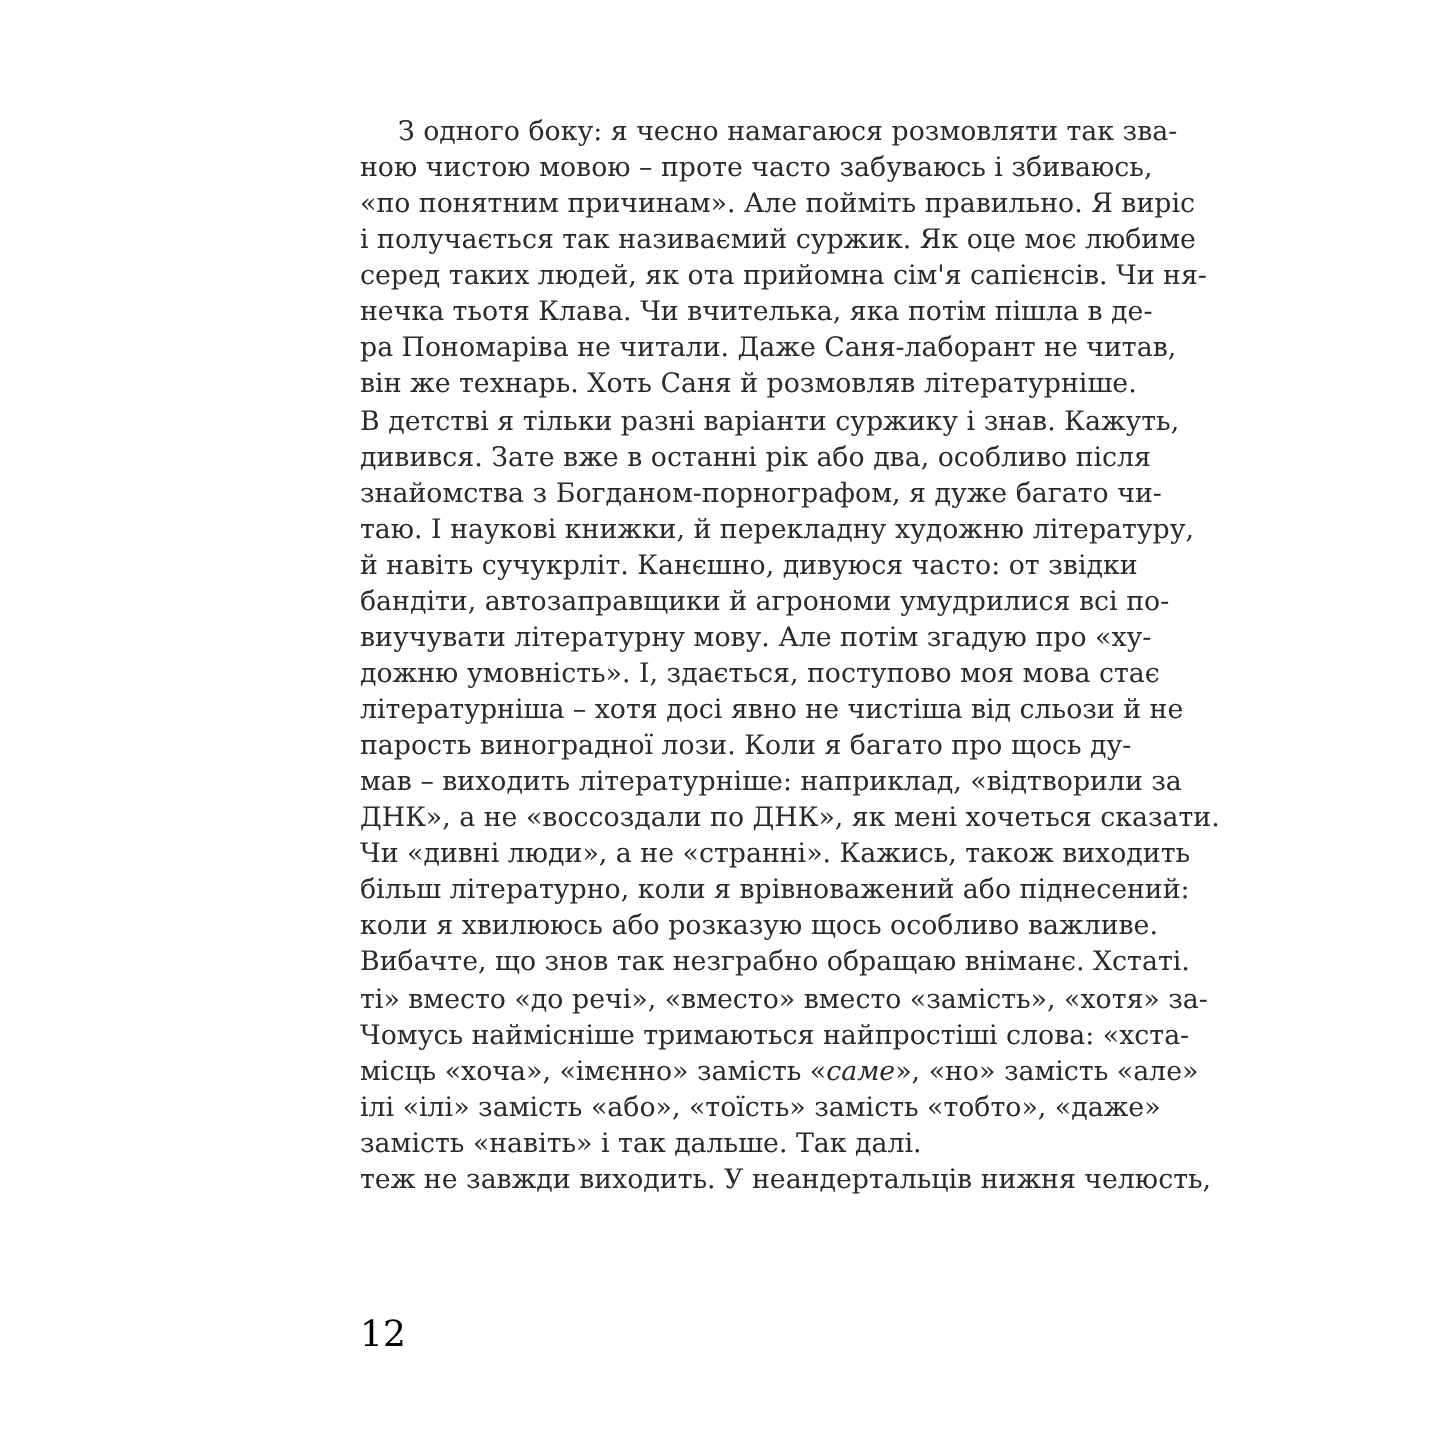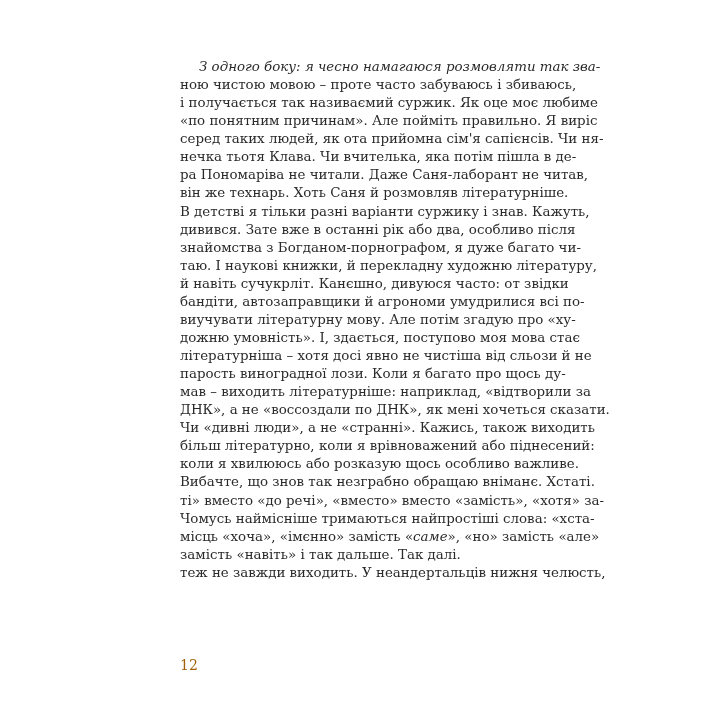--- a/index.html
+++ b/index.html
@@ -34,41 +34,40 @@
       white-space: nowrap;
       text-align-last: justify;
       text-align: justify;
       height: 18.07px;
     }
     .line.last {
       text-align-last: left;
     }
     .line.indent {
       padding-left: 19px;
-      font-style: italic;
     }
     .page-number {
       position: absolute;
       left: 180px;
       top: 657px;
       font-family: "DejaVu Serif", "Liberation Serif", serif;
-      font-size: 14px;
-      color: #a16207;
+      font-size: 18px;
+      color: #000000;
     }
     em { font-style: italic; }
   </style>
 </head>
 <body>
 
 <div class="page">
   <div class="text-block" id="text-block">
       <span class="line indent">З одного боку: я чесно намагаюся розмовляти так зва-</span>
       <span class="line">ною чистою мовою – проте часто забуваюсь і збиваюсь,</span>
+      <span class="line">«по понятним причинам». Але пойміть правильно. Я виріс</span>
       <span class="line">і получається так називаємий суржик. Як оце моє любиме</span>
-      <span class="line">«по понятним причинам». Але пойміть правильно. Я виріс</span>
       <span class="line">серед таких людей, як ота прийомна сім'я сапієнсів. Чи ня-</span>
       <span class="line">нечка тьотя Клава. Чи вчителька, яка потім пішла в де-</span>
       <span class="line">ра Пономаріва не читали. Даже Саня-лаборант не читав,</span>
       <span class="line">він же технарь. Хоть Саня й розмовляв літературніше.</span>
       <span class="line">В детстві я тільки разні варіанти суржику і знав. Кажуть,</span>
       <span class="line">дивився. Зате вже в останні рік або два, особливо після</span>
       <span class="line">знайомства з Богданом-порнографом, я дуже багато чи-</span>
       <span class="line">таю. І наукові книжки, й перекладну художню літературу,</span>
       <span class="line">й навіть сучукрліт. Канєшно, дивуюся часто: от звідки</span>
       <span class="line">бандіти, автозаправщики й агрономи умудрилися всі по-</span>
@@ -78,17 +77,18 @@
       <span class="line">парость виноградної лози. Коли я багато про щось ду-</span>
       <span class="line">мав – виходить літературніше: наприклад, «відтворили за</span>
       <span class="line">ДНК», а не «воссоздали по ДНК», як мені хочеться сказати.</span>
       <span class="line">Чи «дивні люди», а не «странні». Кажись, також виходить</span>
       <span class="line">більш літературно, коли я врівноважений або піднесений:</span>
       <span class="line">коли я хвилююсь або розказую щось особливо важливе.</span>
       <span class="line">Вибачте, що знов так незграбно обращаю вніманє. Хстаті.</span>
       <span class="line">ті» вместо «до речі», «вместо» вместо «замість», «хотя» за-</span>
       <span class="line">Чомусь наймісніше тримаються найпростіші слова: «хста-</span>
       <span class="line">місць «хоча», «імєнно» замість «<em>саме</em>», «но» замість «але»</span>
+      <span class="line">ілі «ілі» замість «або», «тоїсть» замість «тобто», «даже»</span>
       <span class="line last">замість «навіть» і так дальше. Так далі.</span>
       <span class="line last">теж не завжди виходить. У неандертальців нижня челюсть,</span>
     </div>
   <div class="page-number">12</div>
 </div>
 
 </body></html>

